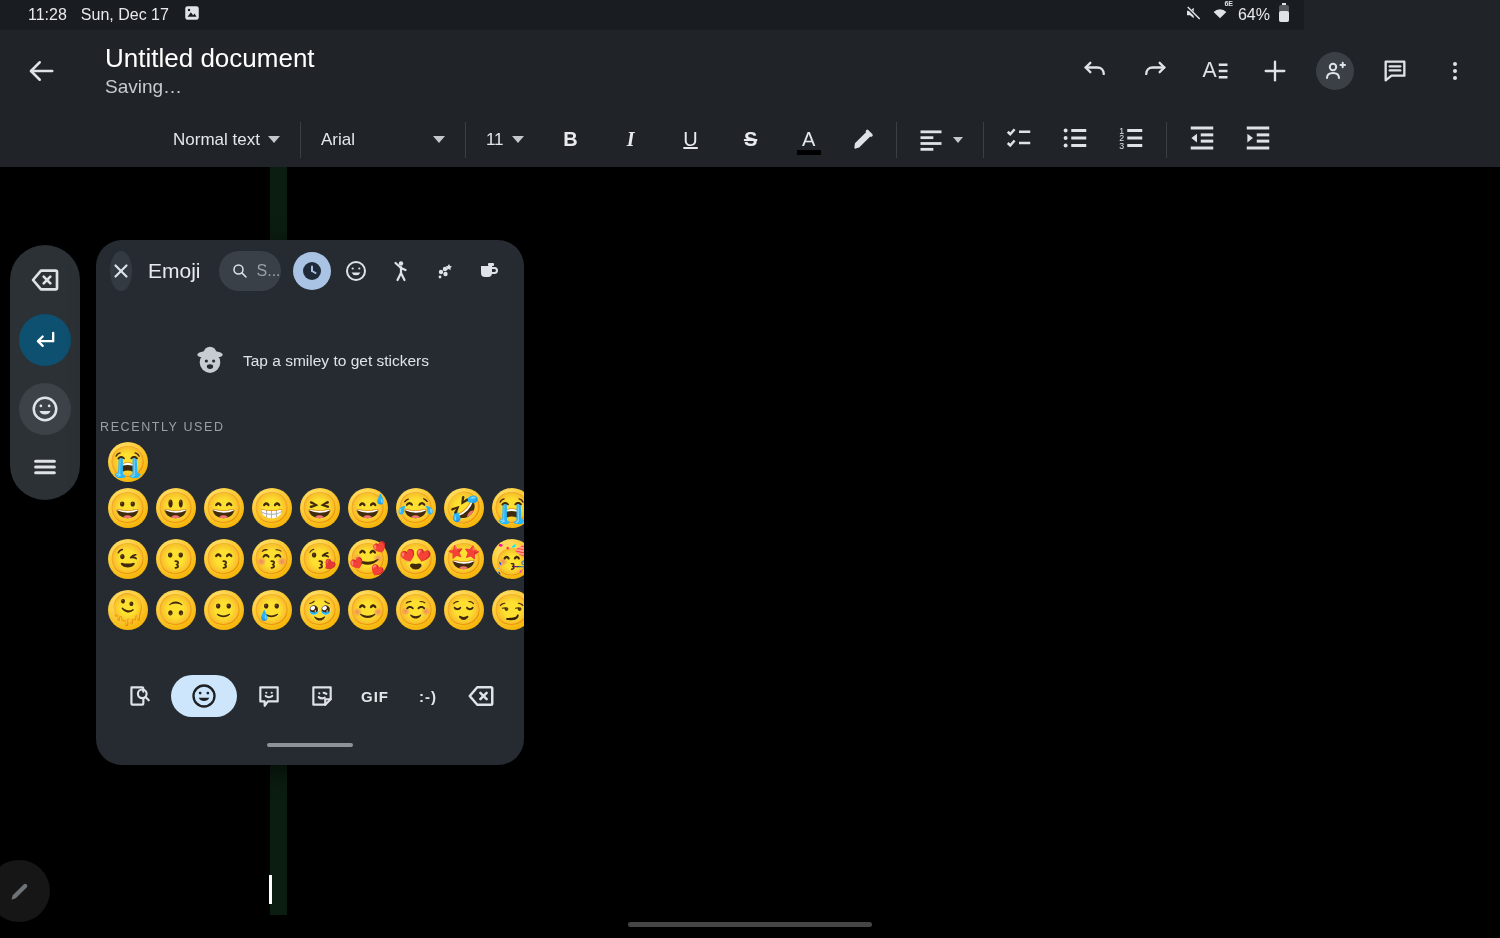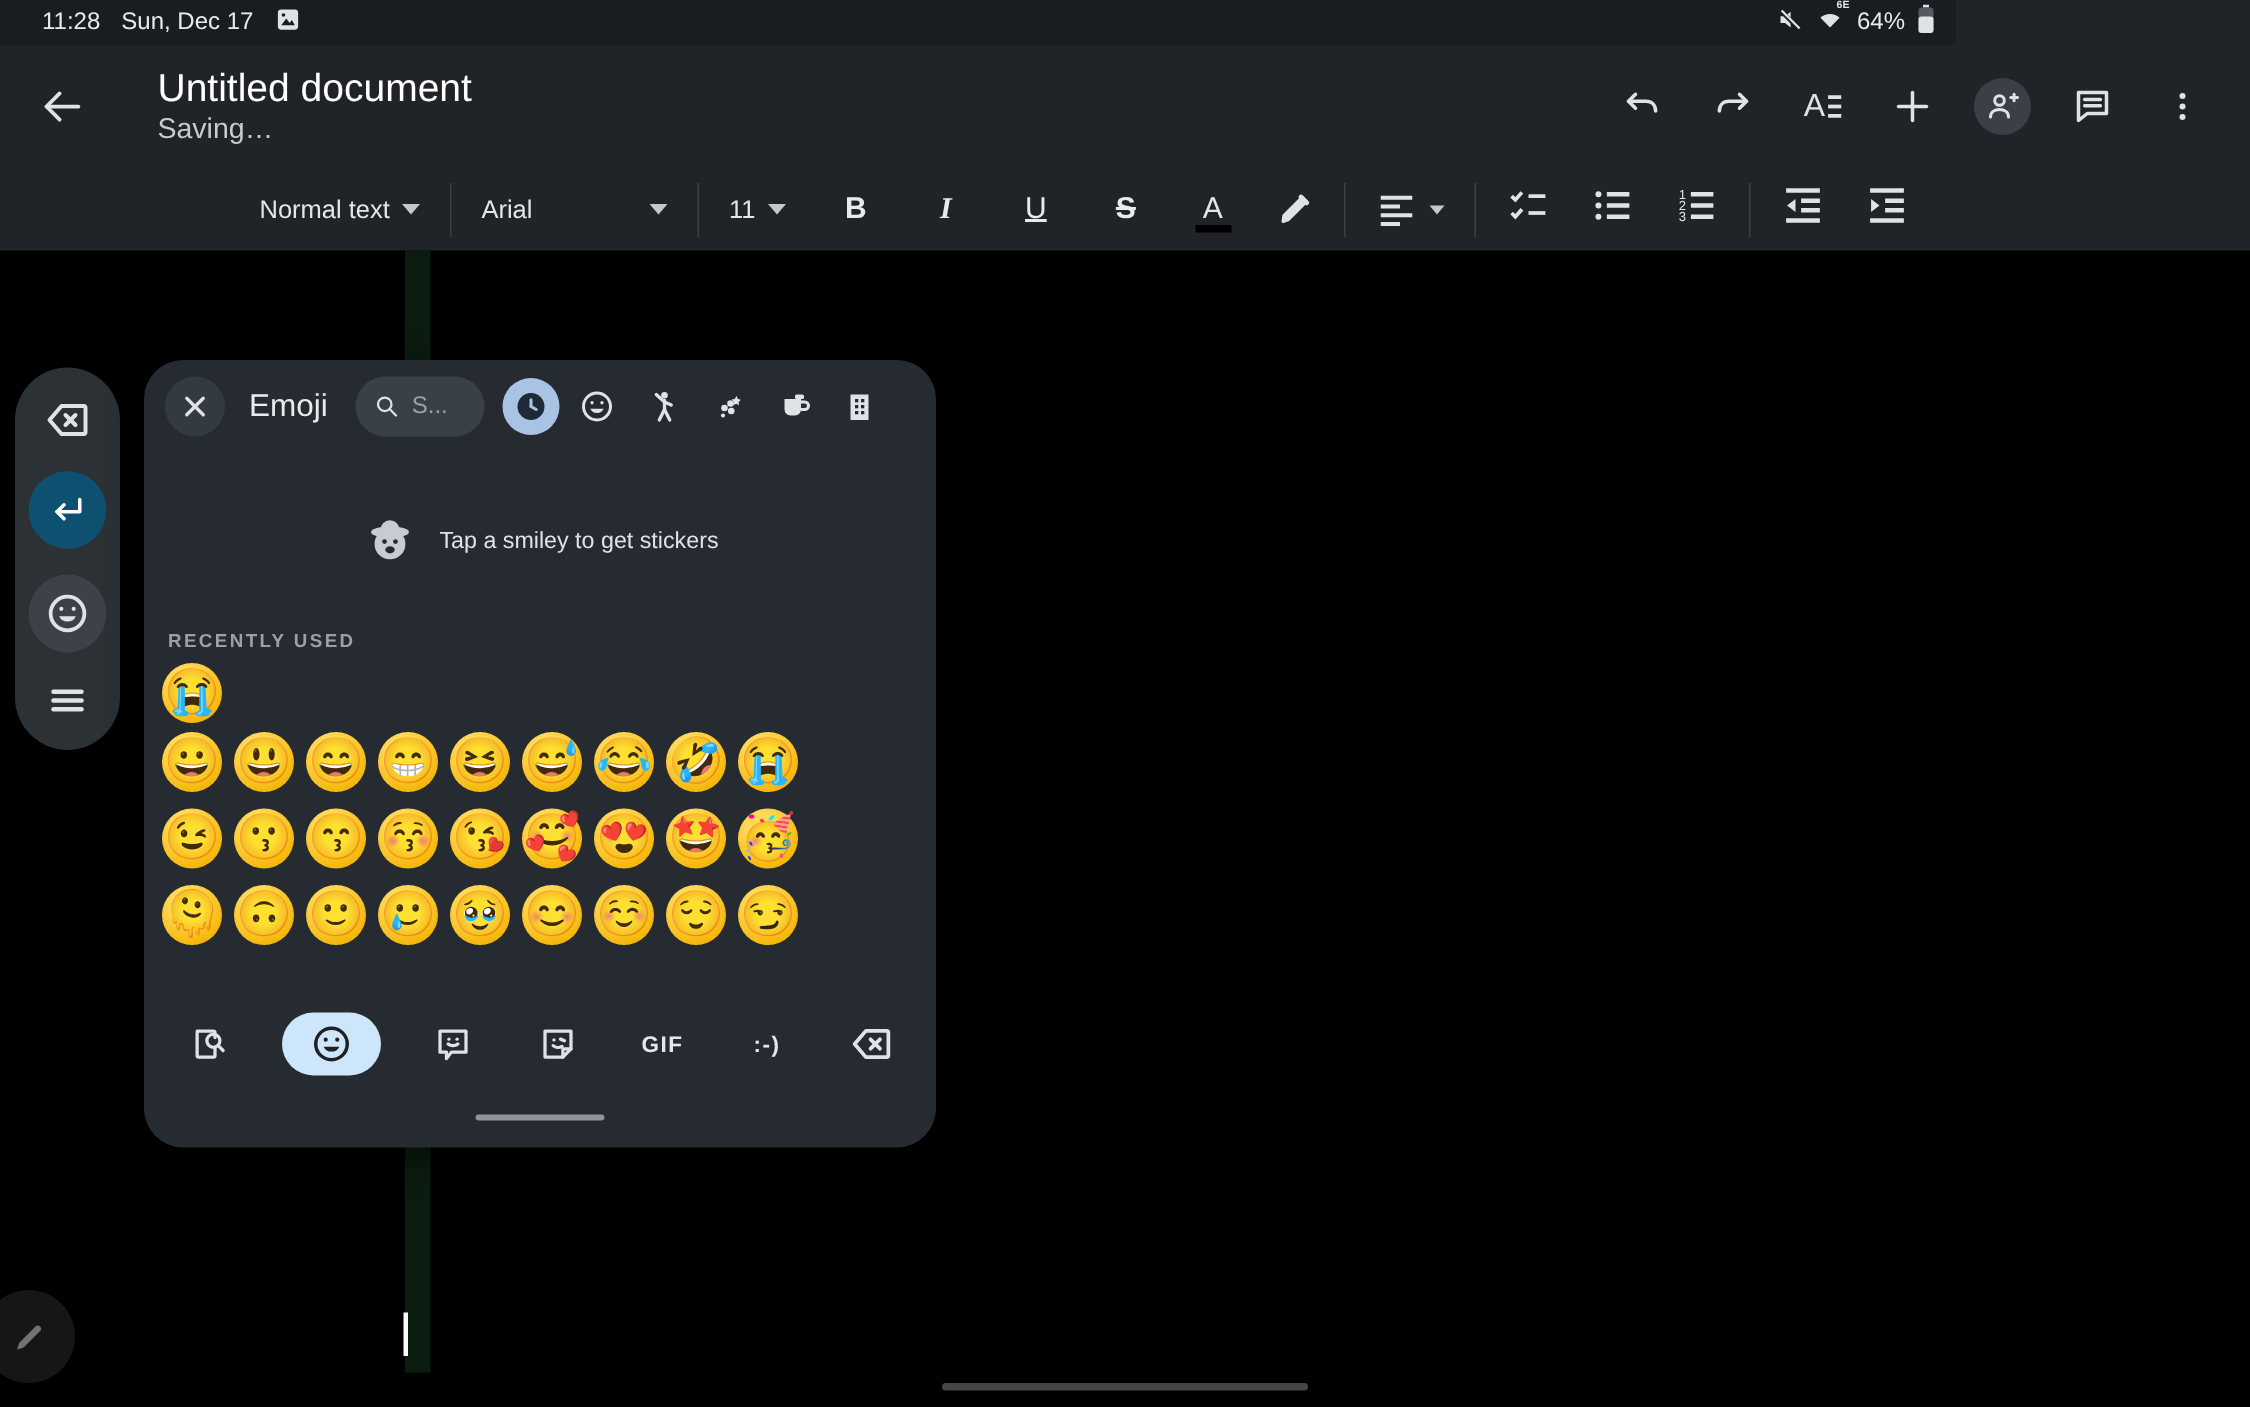--- a/index.html
+++ b/index.html
@@ -32,31 +32,31 @@
   .color-a{position:relative;font-size:20px;width:34px;text-align:center;}
   .color-a::after{content:"";position:absolute;left:5px;right:5px;bottom:-4px;height:5px;background:#000;}
   
   #green-stripe{position:absolute;left:270px;top:167px;width:17px;height:748px;background:#0b1d10;}
   #text-cursor{position:absolute;left:269px;top:875px;width:3px;height:29px;background:#fff;}
   
   #rail{position:absolute;left:10px;top:245px;width:70px;height:255px;background:#2c3136;border-radius:36px;
     display:flex;flex-direction:column;align-items:center;justify-content:space-around;padding:10px 0;box-sizing:border-box;}
   .rail-circle{width:52px;height:52px;border-radius:50%;display:flex;align-items:center;justify-content:center;}
   
-  #panel{position:absolute;left:96px;top:240px;width:528px;height:525px;background:#262b32;border-radius:26px;
+  #panel{position:absolute;left:96px;top:240px;width:428px;height:525px;background:#262b32;border-radius:26px;
     overflow:hidden;box-shadow:0 6px 24px rgba(0,0,0,.6);}
   #panel-header{display:flex;align-items:center;height:62px;padding:0 0 0 14px;}
   .close-circle{width:40px;height:40px;border-radius:50%;background:#343a41;display:flex;align-items:center;justify-content:center;}
   .panel-title{color:#e8eaed;font-size:21px;font-weight:500;margin-left:16px;}
   .search-pill{margin-left:18px;width:86px;height:40px;border-radius:20px;background:#3a4047;display:flex;align-items:center;gap:8px;padding-left:12px;box-sizing:border-box;color:#9aa0a6;font-size:16px;}
   .cats{display:flex;align-items:center;gap:6px;margin-left:12px;}
   .cat{width:38px;height:38px;display:flex;align-items:center;justify-content:center;border-radius:50%;flex:0 0 auto;}
   .cat.sel{background:#a8c3e4;}
   .hint-row{display:flex;align-items:center;justify-content:center;gap:14px;margin-top:40px;color:#dfe3e7;font-size:15.5px;}
-  .sec-label{color:#9aa0a6;font-size:12.5px;letter-spacing:1.6px;font-weight:bold;margin:0 0 0 16px;}
+  .sec-label{color:#9aa0a6;font-size:12.5px;letter-spacing:1.6px;font-weight:normal;margin:0 0 0 4px;}
   #recent-row{display:flex;gap:10px;margin:8px 0 4px 12px;}
   #emoji-grid{display:grid;grid-template-columns:repeat(9,48px);margin:6px 0 0 12px;row-gap:11px;}
   .emoji{width:40px;height:40px;border-radius:50%;display:flex;align-items:center;justify-content:center;
     background:radial-gradient(circle at 38% 30%, #ffd957 25%, #f7b80e 72%, #e8a303);
     font-size:30px;line-height:1;}
   #panel-bottom{position:absolute;left:0;bottom:0;width:100%;height:96px;}
   #tabs-row{display:flex;align-items:center;justify-content:space-between;padding:6px 22px 0 22px;}
   .tab{height:42px;min-width:42px;display:flex;align-items:center;justify-content:center;border-radius:21px;color:#e3e7ea;font-size:15px;font-weight:bold;letter-spacing:1px;}
   .tab.sel{background:#cde6fb;width:66px;}
   #panel-handle{position:absolute;left:50%;transform:translateX(-50%);bottom:18px;width:86px;height:4px;border-radius:2px;background:#8f9399;}

